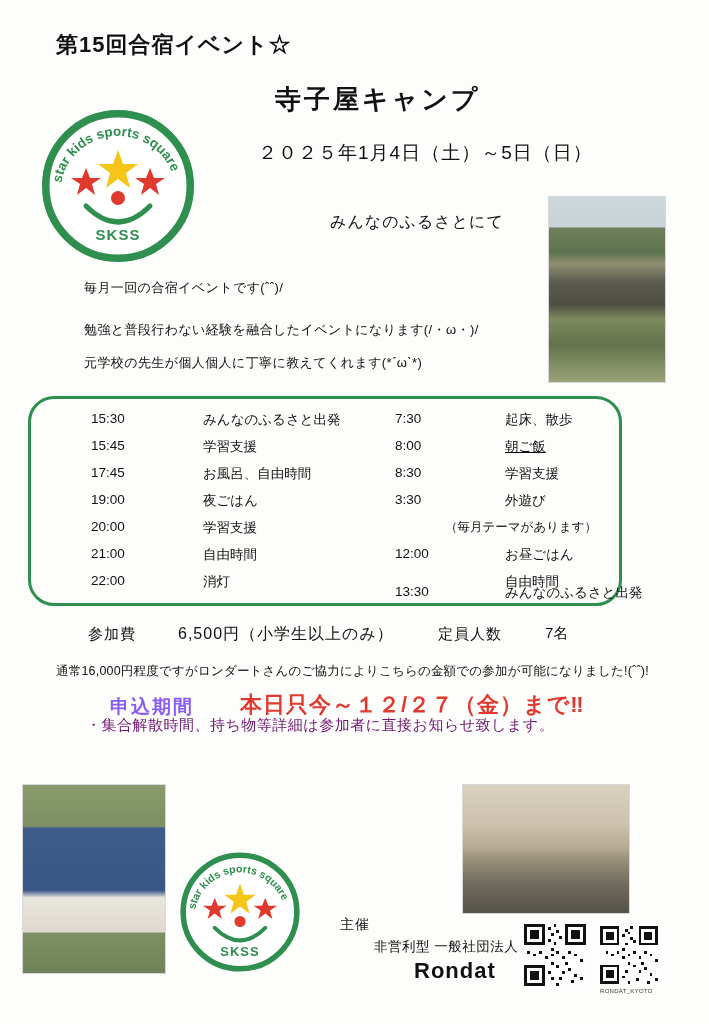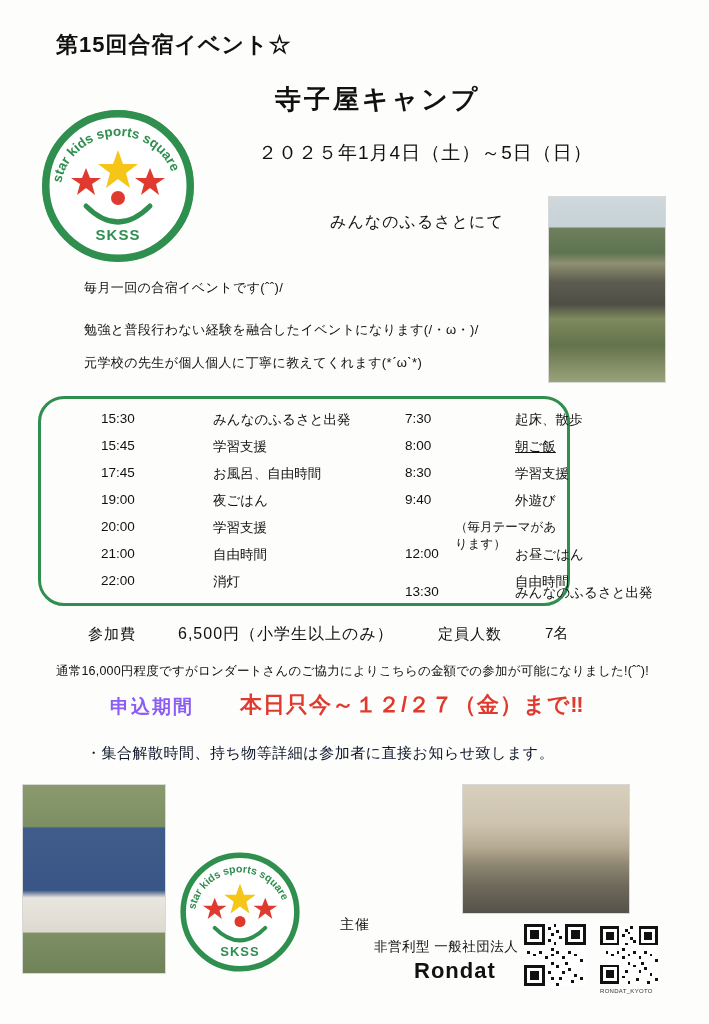--- a/index.html
+++ b/index.html
@@ -117,23 +117,23 @@
     color: #111;
     letter-spacing: 0.4px;
   }
   #intro-0 { top: 279px; text-align: center; }
   #intro-1 { top: 321px; }
   #intro-2 { top: 354px; }
 
   
   #schedule-box {
     position: absolute;
-    left: 38px;
+    left: 28px;
     top: 396px;
-    width: 532px;
+    width: 594px;
     height: 210px;
     border: 3px solid #2f8f4e;
     border-radius: 26px;
     box-sizing: border-box;
   }
   .sched-row {
     position: absolute;
     font-size: 13.5px;
     color: #111;
     white-space: nowrap;
@@ -163,22 +163,22 @@
   .deadline-label {
     position: absolute; left: 110px; top: 694px;
     font-size: 19px; font-weight: bold; color: #8b5cf6; letter-spacing: 2px;
   }
   .deadline-value {
     position: absolute; left: 240px; top: 690px;
     font-size: 22px; font-weight: bold; color: #e03a2f; letter-spacing: 1px;
   }
 
   .notice {
-    position: absolute; left: 86px; top: 744px;
-    font-size: 15px; color: #0f172a; letter-spacing: 0.5px;
+    position: absolute; left: 86px; top: 716px;
+    font-size: 15px; color: #701a75; letter-spacing: 0.5px;
   }
 
   
   .logo-2 {
     position: absolute; left: 180px; top: 852px; width: 120px; height: 120px;
   }
   .logo-2 svg { position: absolute; left: 0; top: 0; }
 
   .host-label { position: absolute; left: 340px; top: 916px; font-size: 14px; color: #111; letter-spacing: 1px; text-align: right;}
   .org-type   { position: absolute; left: 374px; top: 938px; font-size: 13.5px; color: #111; letter-spacing: 0.5px;}
@@ -251,21 +251,21 @@
     <div class="sched-row" style="left:172px; top:147px;">自由時間</div>
     <div class="sched-time" style="left:60px;  top:174px;">22:00</div>
     <div class="sched-row" style="left:172px; top:174px;">消灯</div>
 
     <div class="sched-time" style="left:364px; top:12px;">7:30</div>
     <div class="sched-row" style="left:474px; top:12px;">起床、散歩</div>
     <div class="sched-time" style="left:364px; top:39px;">8:00</div>
     <div class="sched-row" style="left:474px; top:39px;text-decoration:underline;">朝ご飯</div>
     <div class="sched-time" style="left:364px; top:66px;">8:30</div>
     <div class="sched-row" style="left:474px; top:66px;">学習支援</div>
-    <div class="sched-time" style="left:364px; top:93px;">9:40</div>
+    <div class="sched-time" style="left:364px; top:93px;">3:30</div>
     <div class="sched-row" style="left:474px; top:93px;">外遊び</div>
     <div class="sched-note" style="left:414px; top:120px;">（毎月テーマがあります）</div>
     <div class="sched-time" style="left:364px; top:147px;">12:00</div>
     <div class="sched-row" style="left:474px; top:147px;">お昼ごはん</div>
     <div class="sched-row" style="left:474px; top:174px;">自由時間</div>
     <div class="sched-time" style="left:364px; top:185px;">13:30</div>
     <div class="sched-row" style="left:474px; top:185px;">みんなのふるさと出発</div>
   </div>
 
   <div class="fee-label">参加費</div>

